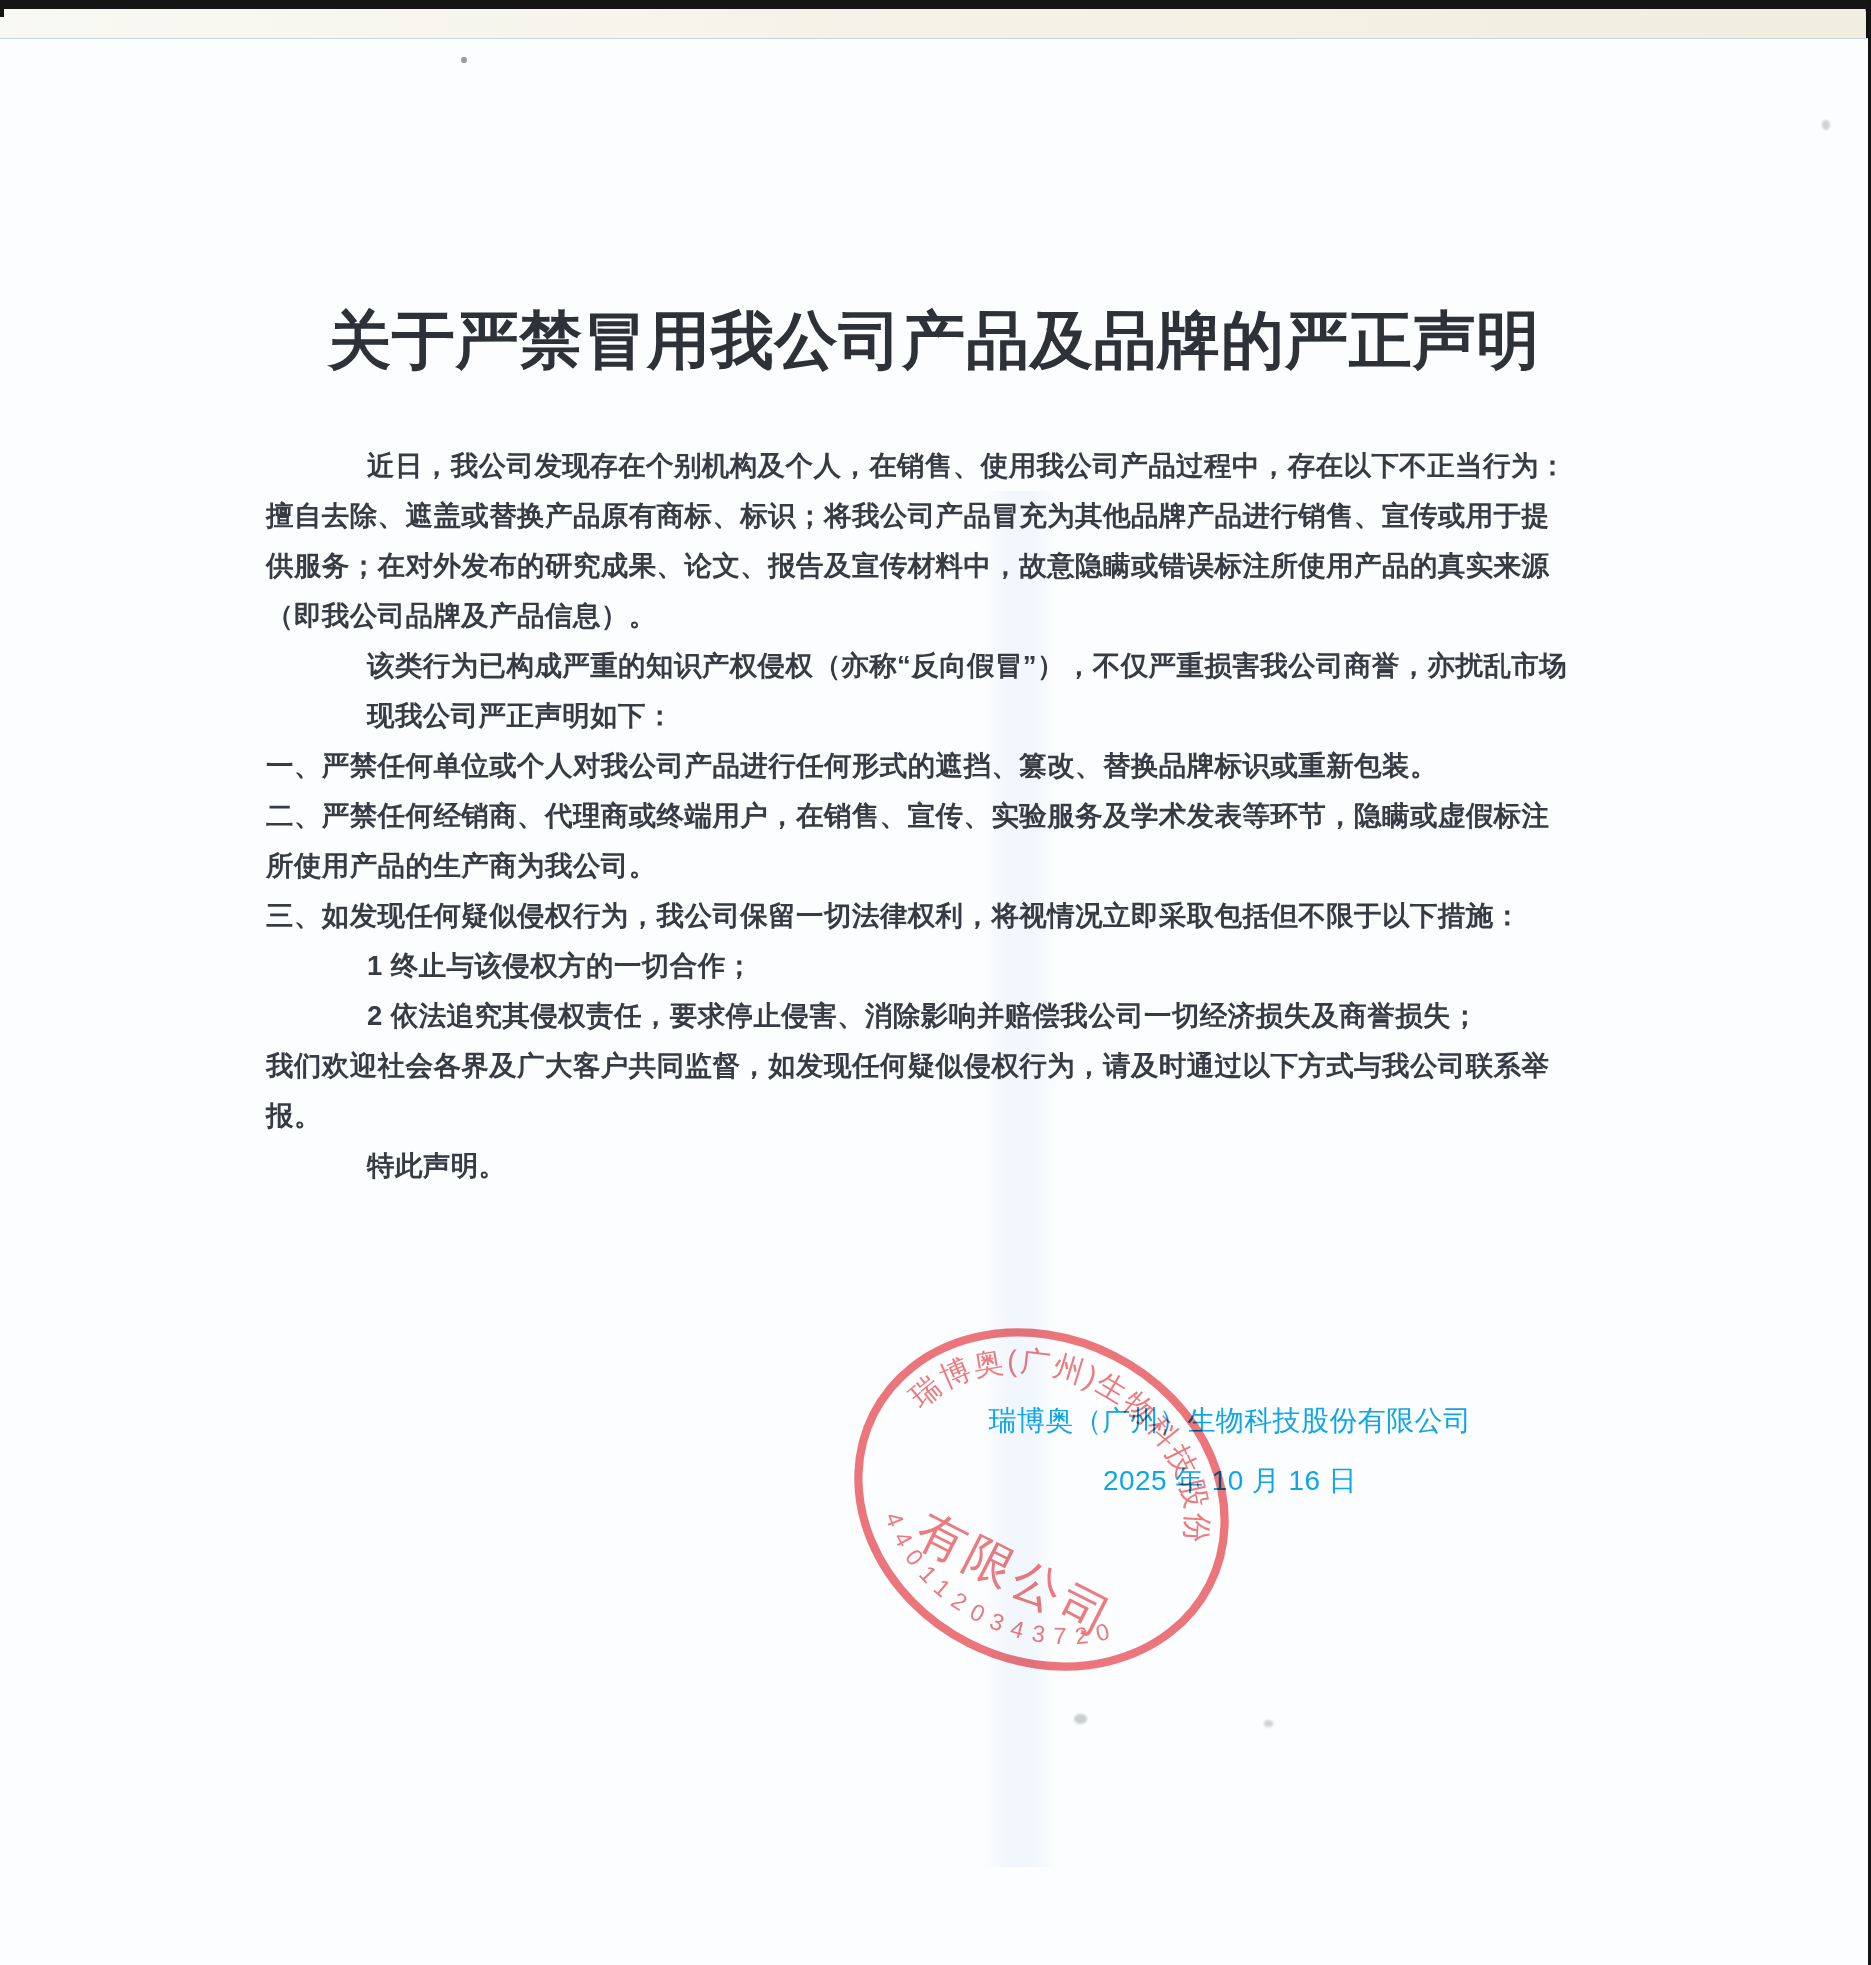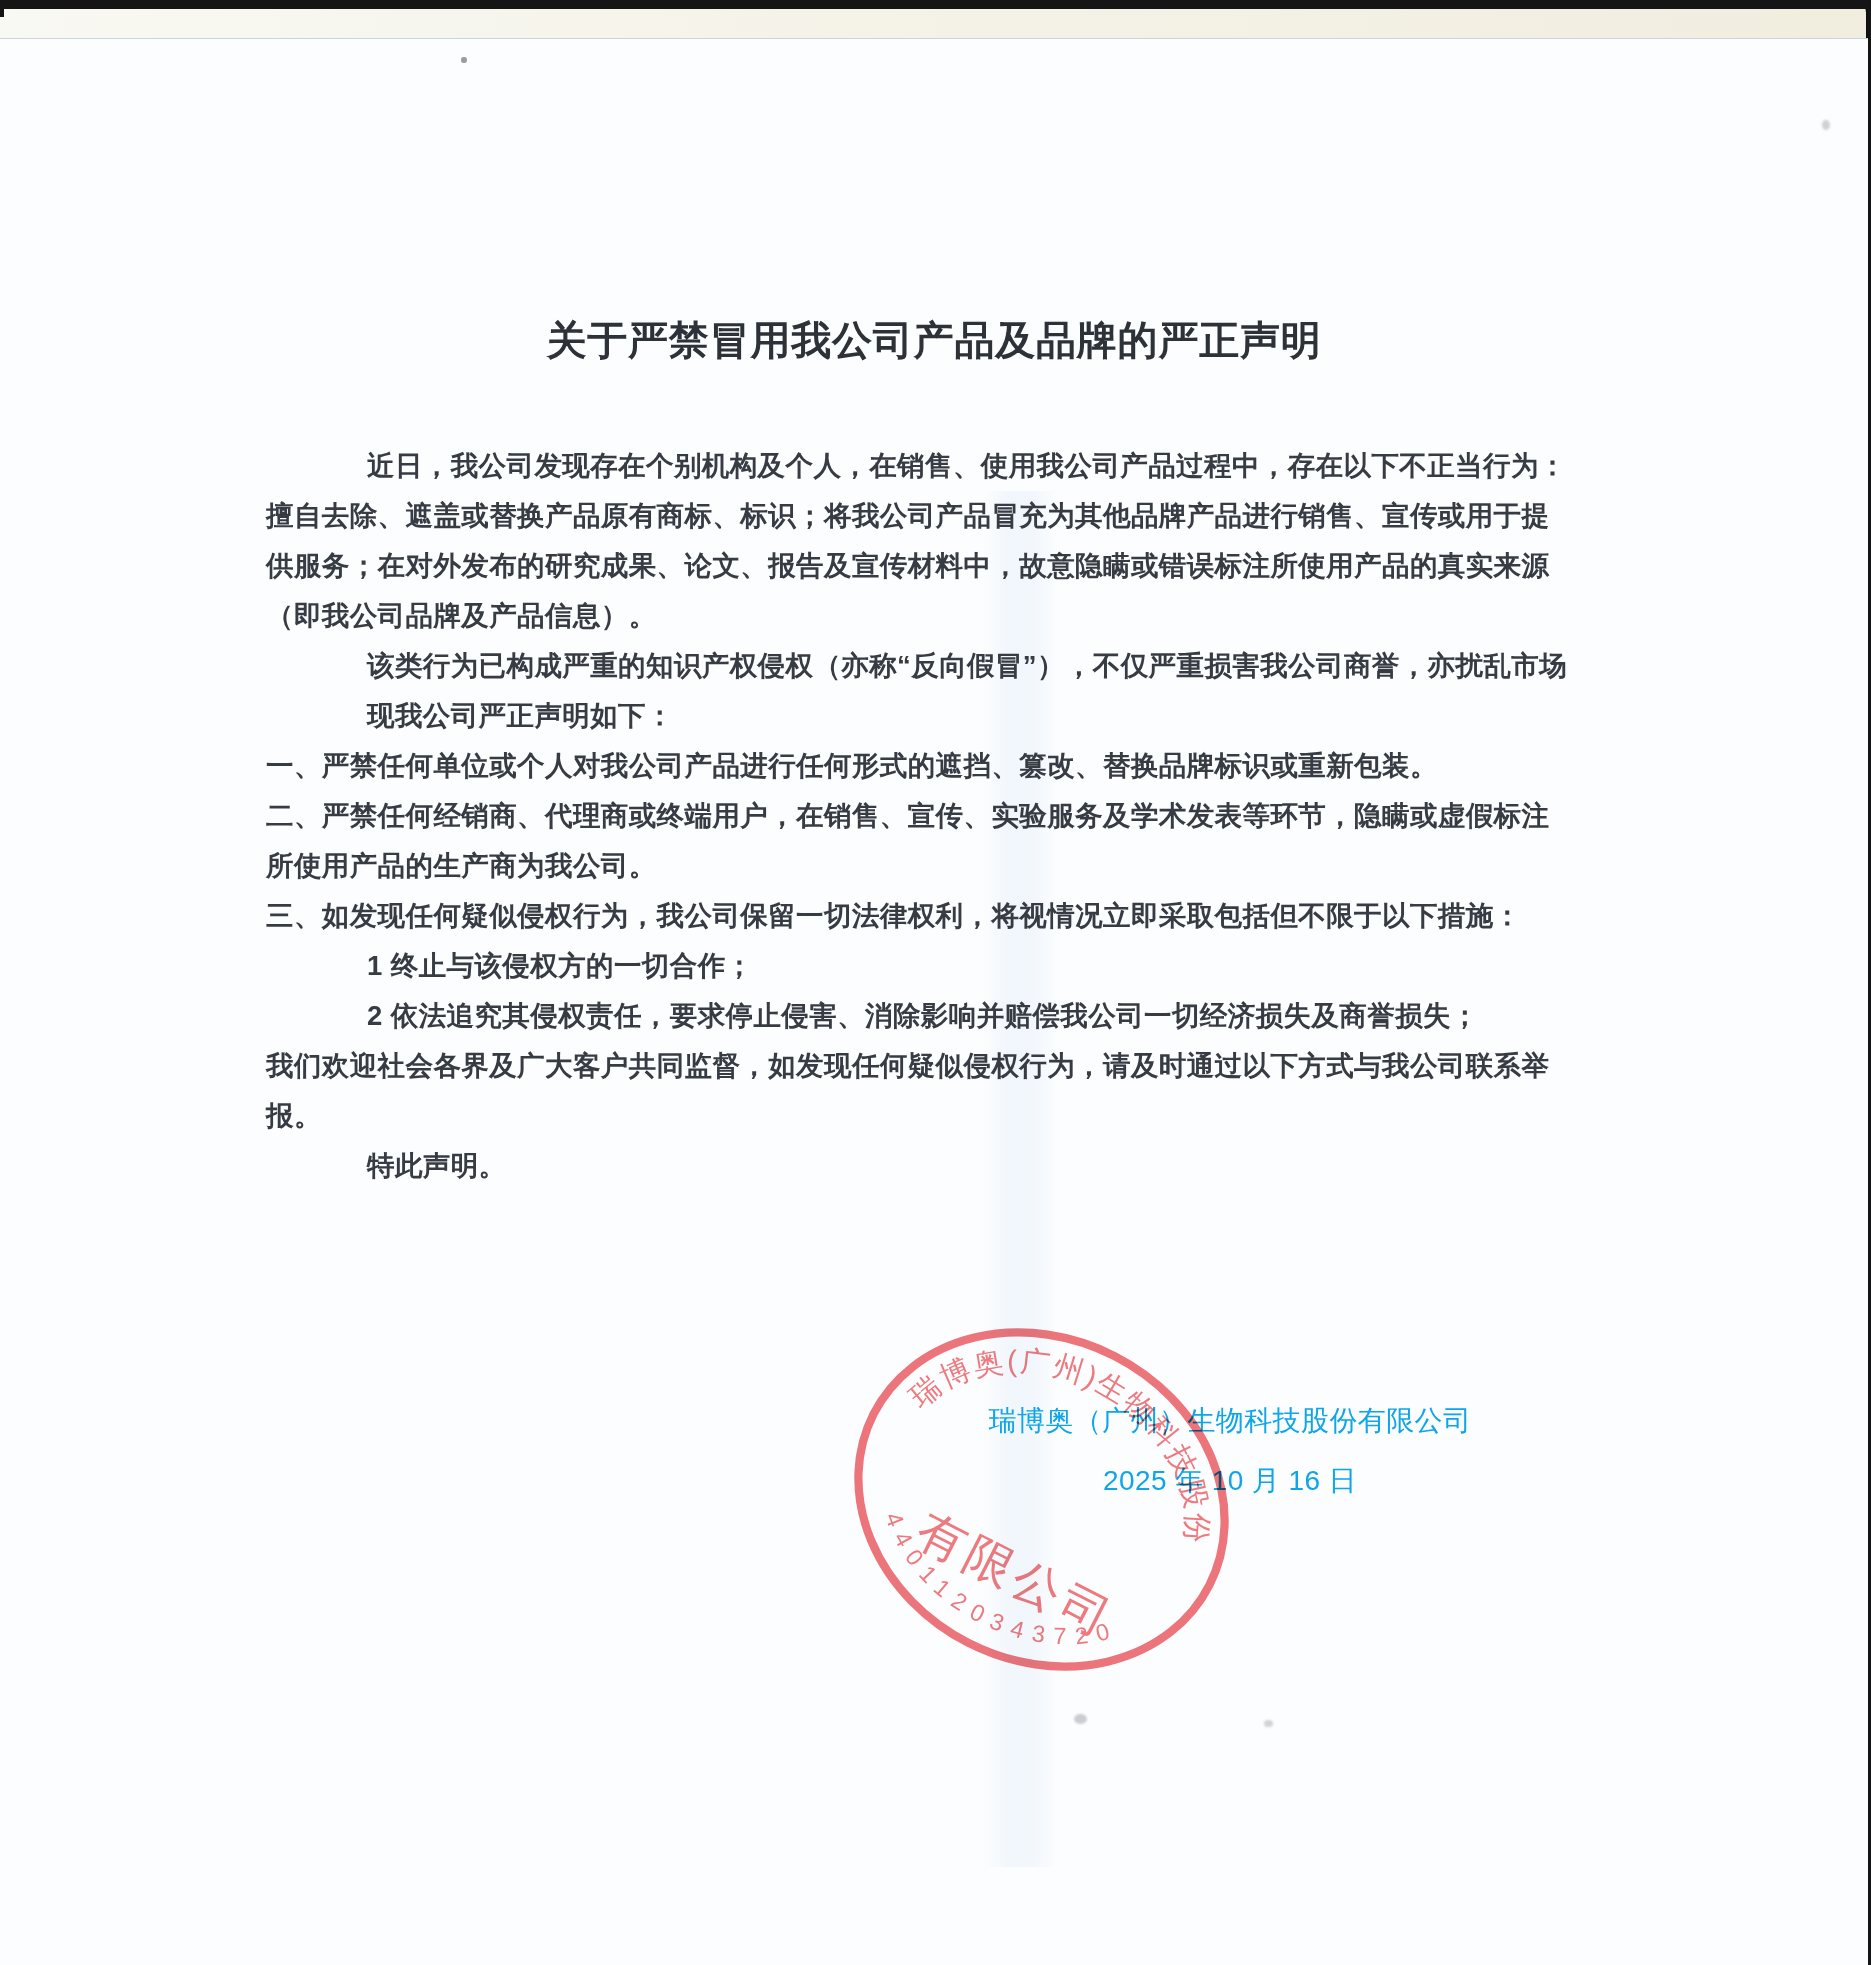--- a/index.html
+++ b/index.html
@@ -19,21 +19,21 @@
   .edge-top{position:absolute;left:0;top:0;width:1872px;height:9px;background:#151515;}
   .edge-right{position:absolute;left:1868px;top:0;width:4.3px;height:2647px;background:#141414;}
   .edge-left-notch{position:absolute;left:0;top:0;width:3.5px;height:17.3px;background:#151515;}
   .streak{
     position:absolute;left:983px;top:491px;width:75px;height:1376px;
     background:linear-gradient(90deg,rgba(214,230,247,0) 0%,rgba(214,230,247,.28) 35%,rgba(214,230,247,.28) 65%,rgba(214,230,247,0) 100%);
     pointer-events:none;
   }
   .title{
     position:absolute;left:0;top:306px;width:1868px;text-align:center;
-    font-size:40px;line-height:69px;font-weight:bold;color:#2d3138;letter-spacing:0.8px;
+    font-size:63px;line-height:69px;font-weight:bold;color:#2d3138;letter-spacing:0.8px;
   }
   .body-block{
     position:absolute;left:266px;top:441px;width:1368px;
     font-size:27.5px;line-height:50px;color:#373c44;letter-spacing:0.4px;font-weight:bold;
   }
   .bl{white-space:nowrap;}
   .in{padding-left:101px;}
   .sig{
     position:absolute;left:945px;top:1391px;width:570px;text-align:center;
     font-size:28px;line-height:60px;color:#0ea5e9;letter-spacing:0.4px;

